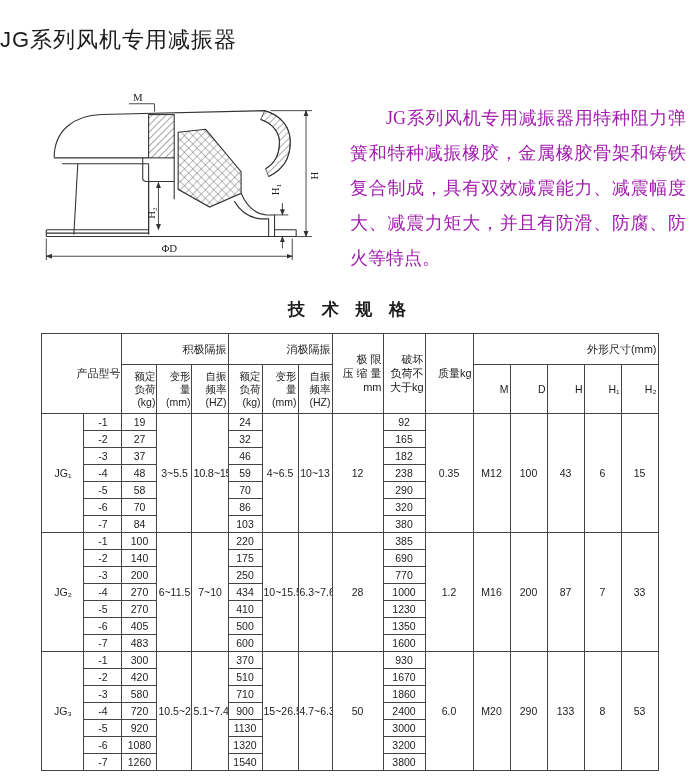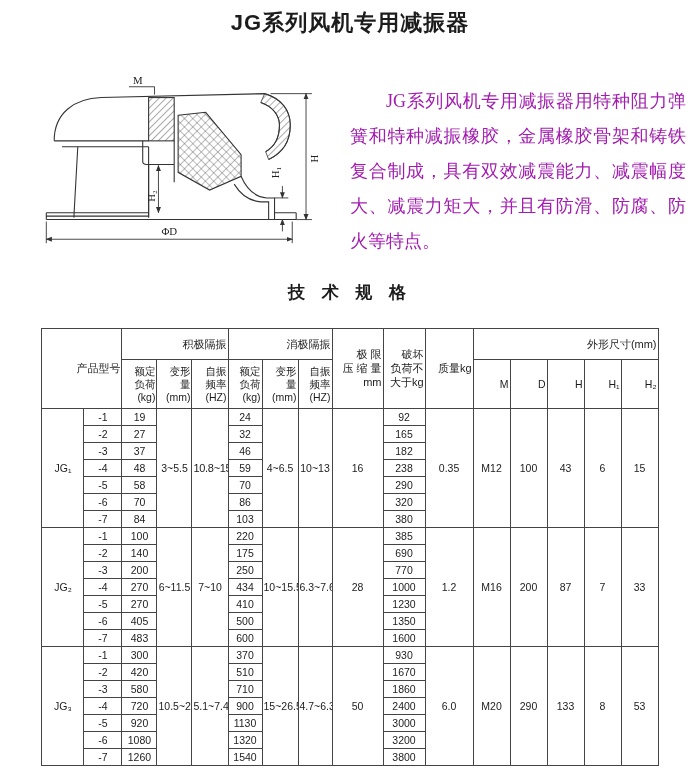--- a/index.html
+++ b/index.html
@@ -1,23 +1,23 @@
 <!DOCTYPE html>
 <html><head>
 <meta charset="utf-8">
 <style>
   html,body{margin:0;padding:0;background:#fff;color:#1c1c1c;}
   body{width:700px;height:776px;font-family:"Liberation Sans",sans-serif;overflow:hidden;position:relative;}
-  .page-title{margin-top:8px;text-align:center;font-size:22px;font-weight:bold;letter-spacing:1px;
+  .page-title{margin-top:25px;text-align:left;font-size:22px;font-weight:normal;letter-spacing:1px;
     font-family:"Liberation Sans",sans-serif;}
   .top-row{display:flex;margin-top:34px;padding:0 4px 0 36px;}
   .drawing-wrap{width:308px;flex:0 0 308px;}
   .intro{flex:1;padding:12px 10px 0 6px;font-family:Liberation Serif, serif;
     font-size:18px;line-height:1.95;text-align:justify;text-indent:2em;color:#a21caf;}
-  .section-title{text-align:center;font-size:17px;font-weight:bold;letter-spacing:6px;margin:22px 0 24px 0;}
+  .section-title{text-align:center;font-size:17px;font-weight:bold;letter-spacing:6px;margin:22px 0 12px 0;}
   table.spec{border-collapse:collapse;table-layout:fixed;width:616px;margin:0 auto;
     border:1.5px solid #333;}
   table.spec th,table.spec td{border:1px solid #444;text-align:center;vertical-align:middle;
     padding:0 1px;font-weight:normal;overflow:hidden;}
   table.spec th{font-size:10.5px;line-height:1.25;white-space:pre-line;padding:2px 1px;text-align:right;}
   table.spec thead tr:first-child th{height:26px;font-size:11px;}
   table.spec thead tr:last-child th{height:44px;}
   table.spec td{font-size:10.5px;height:16px;line-height:1;white-space:nowrap;}
   table.spec td.sm{font-size:11px;letter-spacing:-0.3px;}
   svg text{font-family:"Liberation Serif",serif;font-size:11px;fill:#222;}
@@ -156,21 +156,21 @@
   <tbody>
       <tr>
         <td rowspan="7">JG₁</td>
         <td>-1</td>
         <td>19</td>
         <td rowspan="7">3~5.5</td>
         <td rowspan="7" class="sm">10.8~15.3</td>
         <td>24</td>
         <td rowspan="7">4~6.5</td>
         <td rowspan="7">10~13</td>
-        <td rowspan="7">16</td>
+        <td rowspan="7">12</td>
         <td>92</td>
         <td rowspan="7">0.35</td>
         <td rowspan="7">M12</td>
         <td rowspan="7">100</td>
         <td rowspan="7">43</td>
         <td rowspan="7">6</td>
         <td rowspan="7">15</td>
       </tr>
       <tr>
         <td>-2</td>

